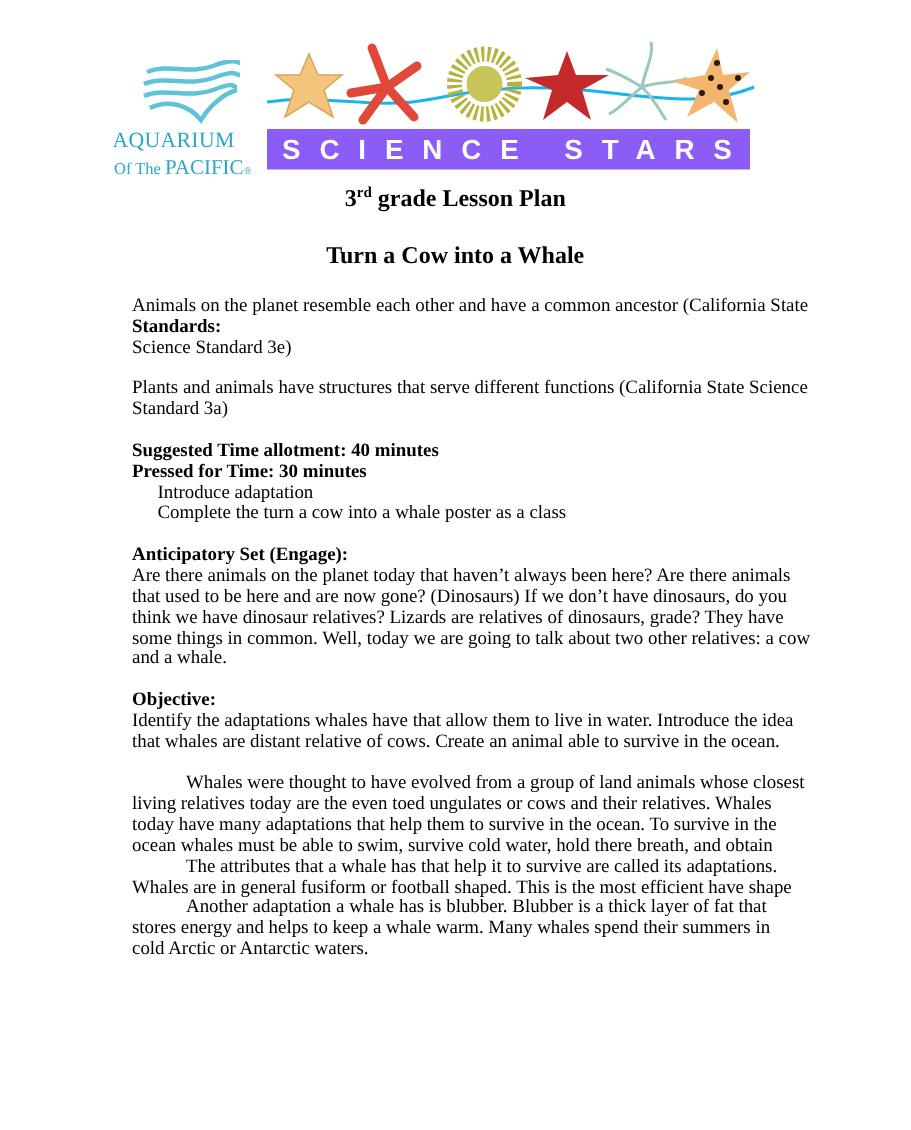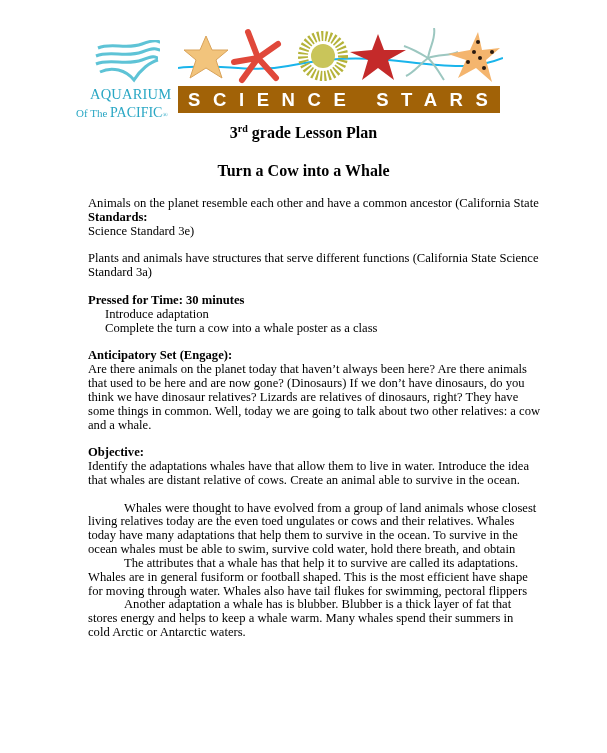--- a/index.html
+++ b/index.html
@@ -1,25 +1,25 @@
 <!DOCTYPE html>
 <html><head>
 <meta charset="utf-8">
 <style>
   html, body { margin: 0; padding: 0; background: #ffffff; }
   body { width: 607px; height: 753px; position: relative; overflow: hidden;
          font-family: "Liberation Serif", "DejaVu Serif", serif; color: #000; }
   .header { position: absolute; left: 0; top: 0; width: 607px; height: 120px; }
   .logo { position: absolute; left: 74px; top: 40px; width: 104px; height: 74px; }
   .logo-waves { position: absolute; left: 18px; top: 0; width: 70px; height: 44px; }
-  .logo-name { position: absolute; left: 16px; top: 46px; font-size: 14.5px; color: #2aa7c4; letter-spacing: 0.2px; }
+  .logo-name { position: absolute; left: 1px; top: 46px; font-size: 14.5px; color: #2aa7c4; letter-spacing: 0.2px; }
   .logo-sub { position: absolute; left: 2px; top: 65px; font-size: 11px; color: #2aa7c4; white-space: nowrap; }
   .logo-sub .big { font-size: 14px; }
   .stars { position: absolute; left: 178px; top: 28px; width: 325px; height: 58px; }
-  .banner { position: absolute; left: 178px; top: 86px; width: 322px; height: 27px; background: #a16207; }
+  .banner { position: absolute; left: 178px; top: 86px; width: 322px; height: 27px; background: #8b5cf6; }
   .banner-text { position: absolute; left: 0; right: 0; top: 3px; text-align: center;
                  font-family: "Liberation Sans", "DejaVu Sans", sans-serif; font-weight: bold;
                  font-size: 18.5px; letter-spacing: 12.6px; color: #ffffff; padding-left: 10px; white-space: nowrap; }
   .title { position: absolute; left: 0; width: 607px; text-align: center; font-weight: bold; font-size: 16px; }
   .title sup { font-size: 10px; vertical-align: 6px; line-height: 0; }
   .body-text { position: absolute; left: 88px; top: 197px; width: 440px; font-size: 12.6px; line-height: 13.85px; }
   .line { white-space: nowrap; height: 13.85px; }
   .blank { height: 13.85px; }
   .b { font-weight: bold; }
   .ind1 { padding-left: 17px; }
@@ -91,38 +91,38 @@
 <div class="title" style="top:162px;">Turn a Cow into a Whale</div>
 
 <div class="body-text">
   <div class="line">Animals on the planet resemble each other and have a common ancestor (California State</div>
   <div class="line b">Standards:</div>
   <div class="line">Science Standard 3e)</div>
   <div class="blank"></div>
   <div class="line">Plants and animals have structures that serve different functions (California State Science</div>
   <div class="line">Standard 3a)</div>
   <div class="blank"></div>
+  <div class="line b">Suggested Time allotment: 40 minutes</div>
   <div class="line b">Pressed for Time: 30 minutes</div>
   <div class="line ind1">Introduce adaptation</div>
   <div class="line ind1">Complete the turn a cow into a whale poster as a class</div>
   <div class="blank"></div>
   <div class="line b">Anticipatory Set (Engage):</div>
   <div class="line">Are there animals on the planet today that haven’t always been here? Are there animals</div>
   <div class="line">that used to be here and are now gone? (Dinosaurs) If we don’t have dinosaurs, do you</div>
-  <div class="line">think we have dinosaur relatives? Lizards are relatives of dinosaurs, right? They have</div>
+  <div class="line">think we have dinosaur relatives? Lizards are relatives of dinosaurs, grade? They have</div>
   <div class="line">some things in common. Well, today we are going to talk about two other relatives: a cow</div>
   <div class="line">and a whale.</div>
   <div class="blank"></div>
   <div class="line b">Objective:</div>
   <div class="line">Identify the adaptations whales have that allow them to live in water. Introduce the idea</div>
   <div class="line">that whales are distant relative of cows. Create an animal able to survive in the ocean.</div>
   <div class="blank"></div>
   <div class="line ind2">Whales were thought to have evolved from a group of land animals whose closest</div>
   <div class="line">living relatives today are the even toed ungulates or cows and their relatives.   Whales</div>
   <div class="line">today have many adaptations that help them to survive in the ocean.  To survive in the</div>
   <div class="line">ocean whales must be able to swim, survive cold water, hold there breath, and obtain</div>
   <div class="line ind2">The attributes that a whale has that help it to survive are called its adaptations.</div>
   <div class="line">Whales are in general fusiform or football shaped.  This is the most efficient have shape</div>
-  <div class="line">for moving through water.  Whales also have tail flukes for swimming, pectoral flippers</div>
   <div class="line ind2">Another adaptation a whale has is blubber.  Blubber is a thick layer of fat that</div>
   <div class="line">stores energy and helps to keep a whale warm.  Many whales spend their summers in</div>
   <div class="line">cold Arctic or Antarctic waters.</div>
 </div>
 
 </body></html>

